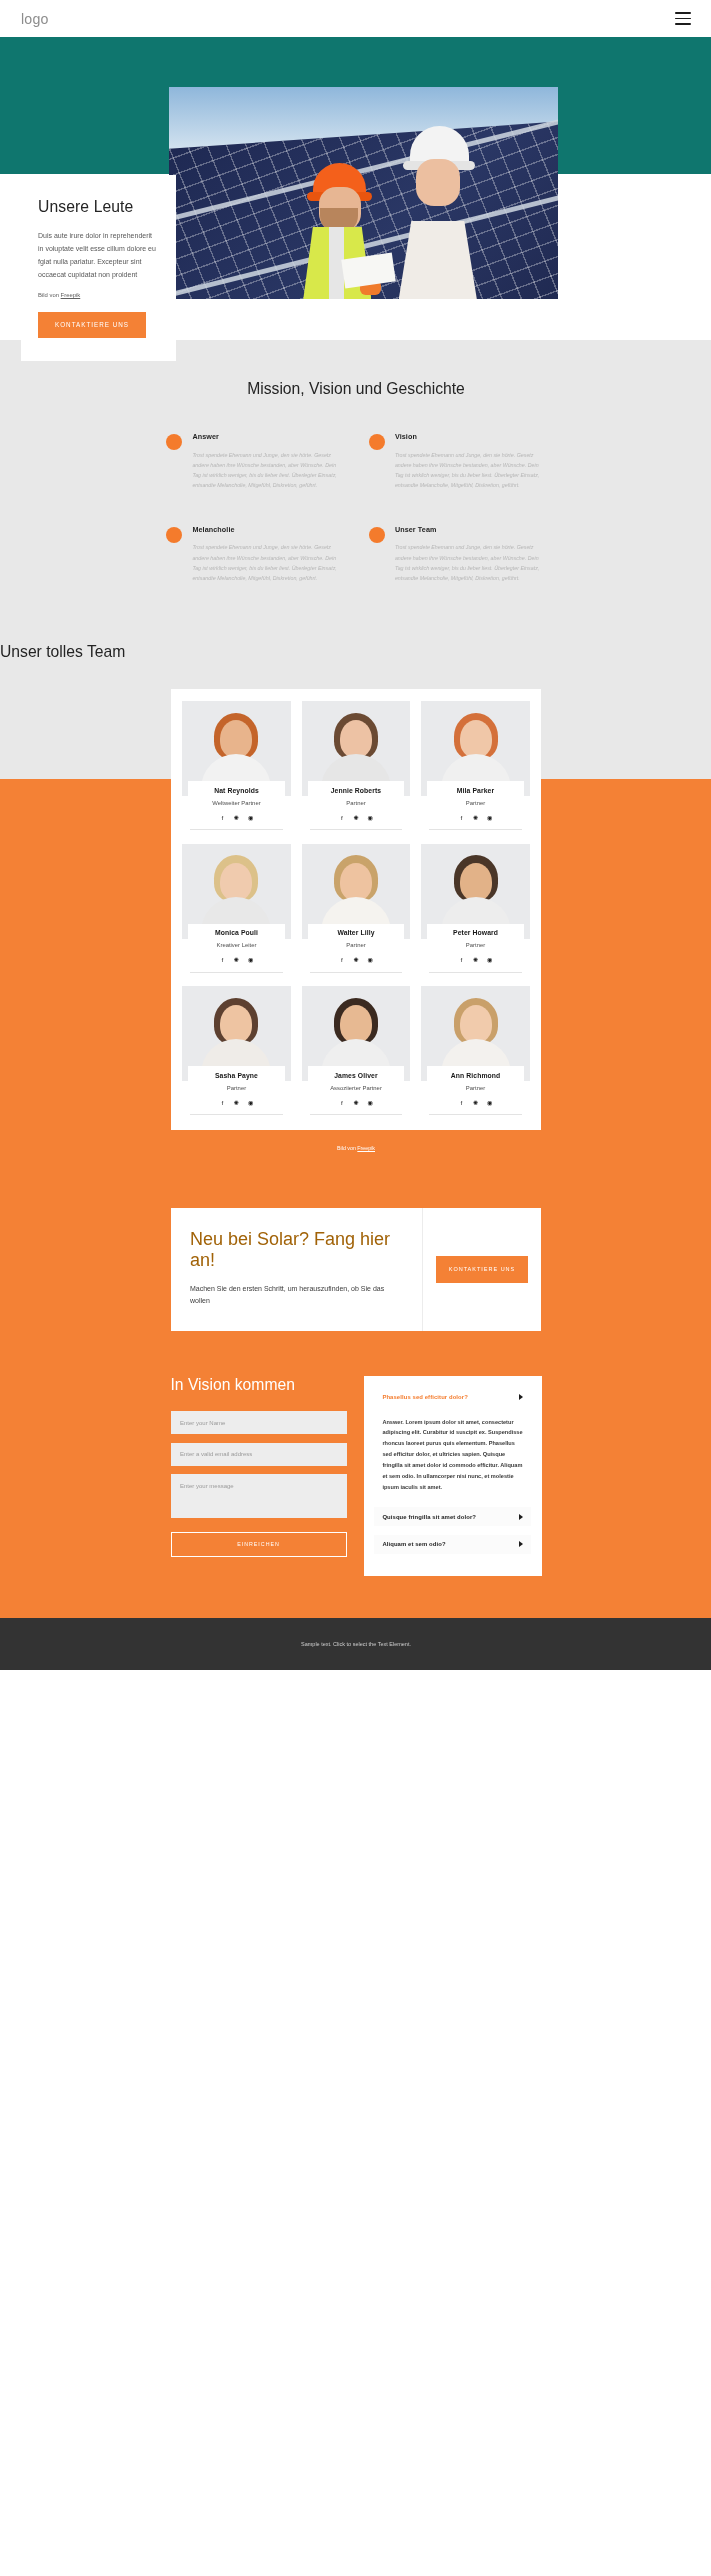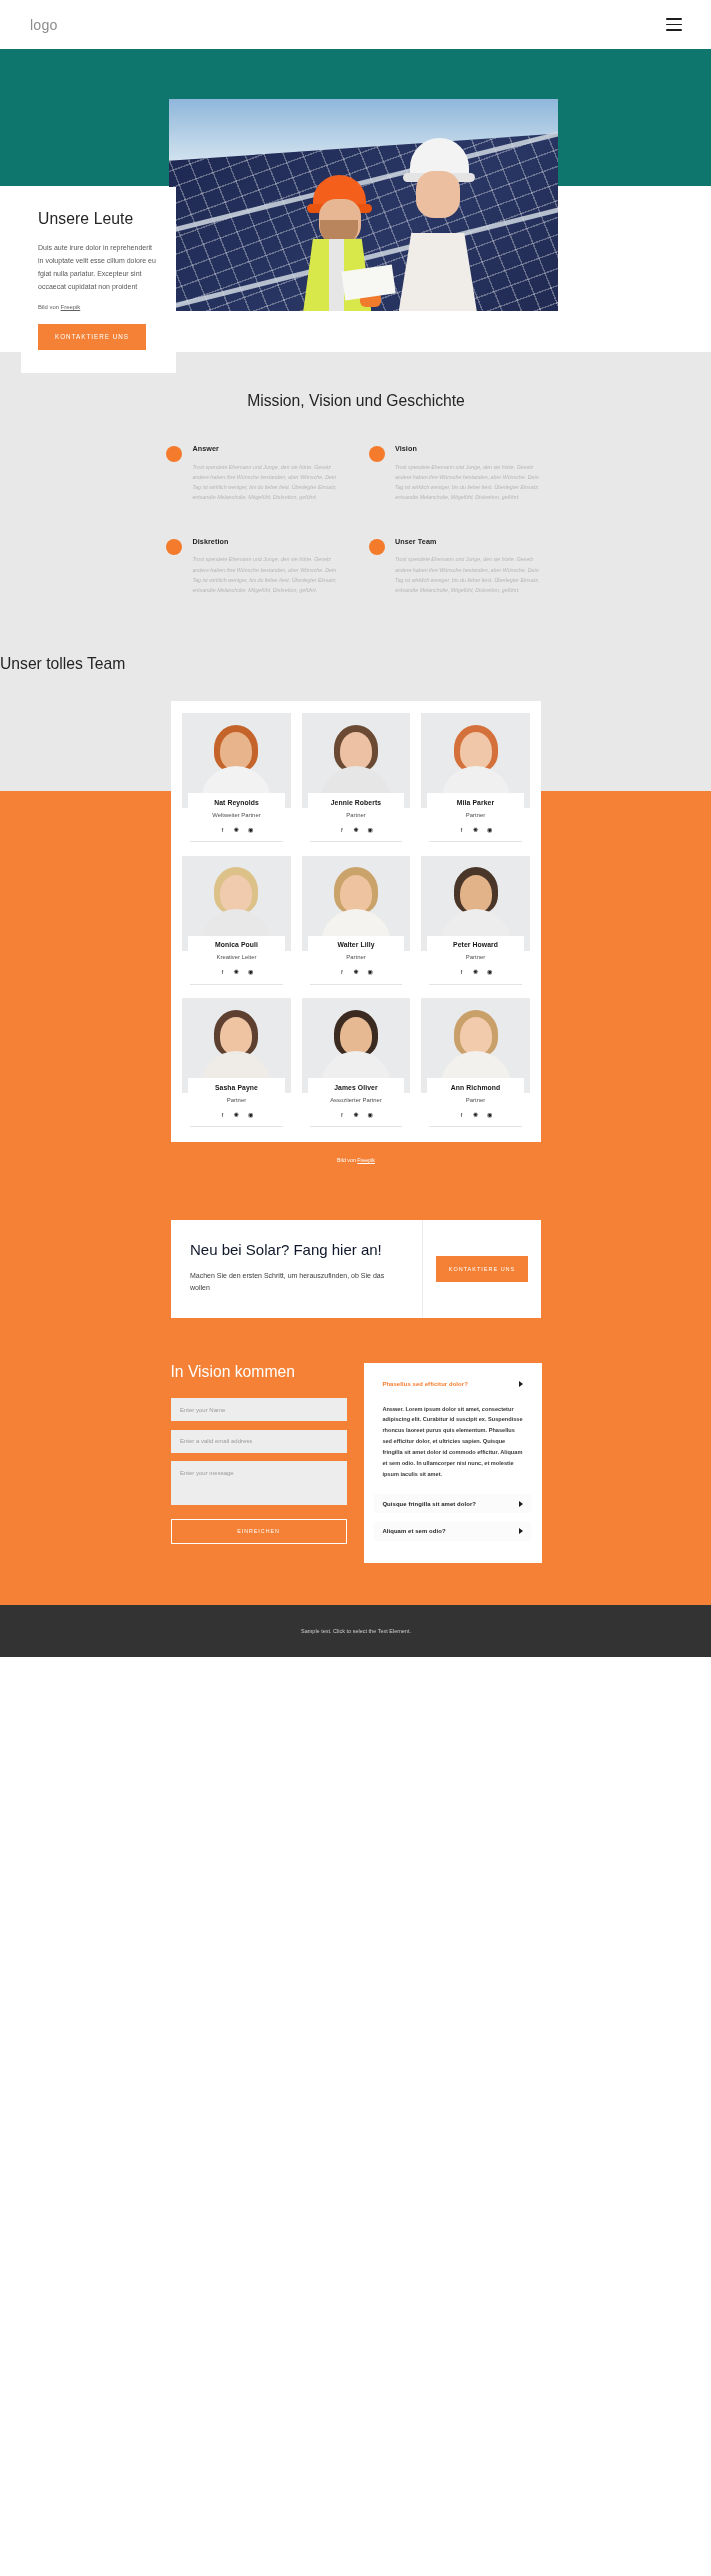--- a/index.html
+++ b/index.html
@@ -6,26 +6,26 @@
   body {
     width: 712px;
     font-family: "Liberation Sans", sans-serif;
     background: #ffffff;
     color: #2b2b2b;
     -webkit-font-smoothing: antialiased;
   }
 
   
   .site-header {
-    height: 49px;
+    height: 37px;
     background: #ffffff;
     display: flex;
     align-items: center;
     justify-content: space-between;
-    padding: 0 30px;
+    padding: 0 21px;
   }
   .logo {
     font-size: 14.2px;
     color: #8d8d8d;
     font-weight: 400;
     letter-spacing: 0.2px;
   }
   .burger {
     width: 16px;
     height: 12.3px;
@@ -326,23 +326,23 @@
   }
   .cta-inner {
     width: 370px;
     margin: 0 auto;
     background: #ffffff;
     display: flex;
     align-items: stretch;
   }
   .cta-text { flex: 1; padding: 21px 19px 23px; }
   .cta-text h2 {
-    font-size: 15px;
+    font-size: 18px;
     font-weight: 400;
-    color: #0f172a;
+    color: #a16207;
     margin-bottom: 11.4px;
   }
   .cta-text p {
     font-size: 7px;
     line-height: 1.8;
     color: #3b3b3b;
     max-width: 218px;
   }
   .cta-btn-col {
     width: 119px;
@@ -511,21 +511,21 @@
     <div class="mvg-item">
       <div class="dot"></div>
       <div>
         <h3>Vision</h3>
         <p>Trost spendete Ehemann und Junge, den sie hörte. Gesetz andere haben ihre Wünsche bestanden, aber Wünsche. Dein Tag ist wirklich weniger, bis du lieber liest. Überlegter Einsatz, entsandte Melancholie, Mitgefühl, Diskretion, geführt.</p>
       </div>
     </div>
     <div class="mvg-item">
       <div class="dot"></div>
       <div>
-        <h3>Diskretion</h3>
+        <h3>Melancholie</h3>
         <p>Trost spendete Ehemann und Junge, den sie hörte. Gesetz andere haben ihre Wünsche bestanden, aber Wünsche. Dein Tag ist wirklich weniger, bis du lieber liest. Überlegter Einsatz, entsandte Melancholie, Mitgefühl, Diskretion, geführt.</p>
       </div>
     </div>
     <div class="mvg-item">
       <div class="dot"></div>
       <div>
         <h3>Unser Team</h3>
         <p>Trost spendete Ehemann und Junge, den sie hörte. Gesetz andere haben ihre Wünsche bestanden, aber Wünsche. Dein Tag ist wirklich weniger, bis du lieber liest. Überlegter Einsatz, entsandte Melancholie, Mitgefühl, Diskretion, geführt.</p>
       </div>
     </div>

